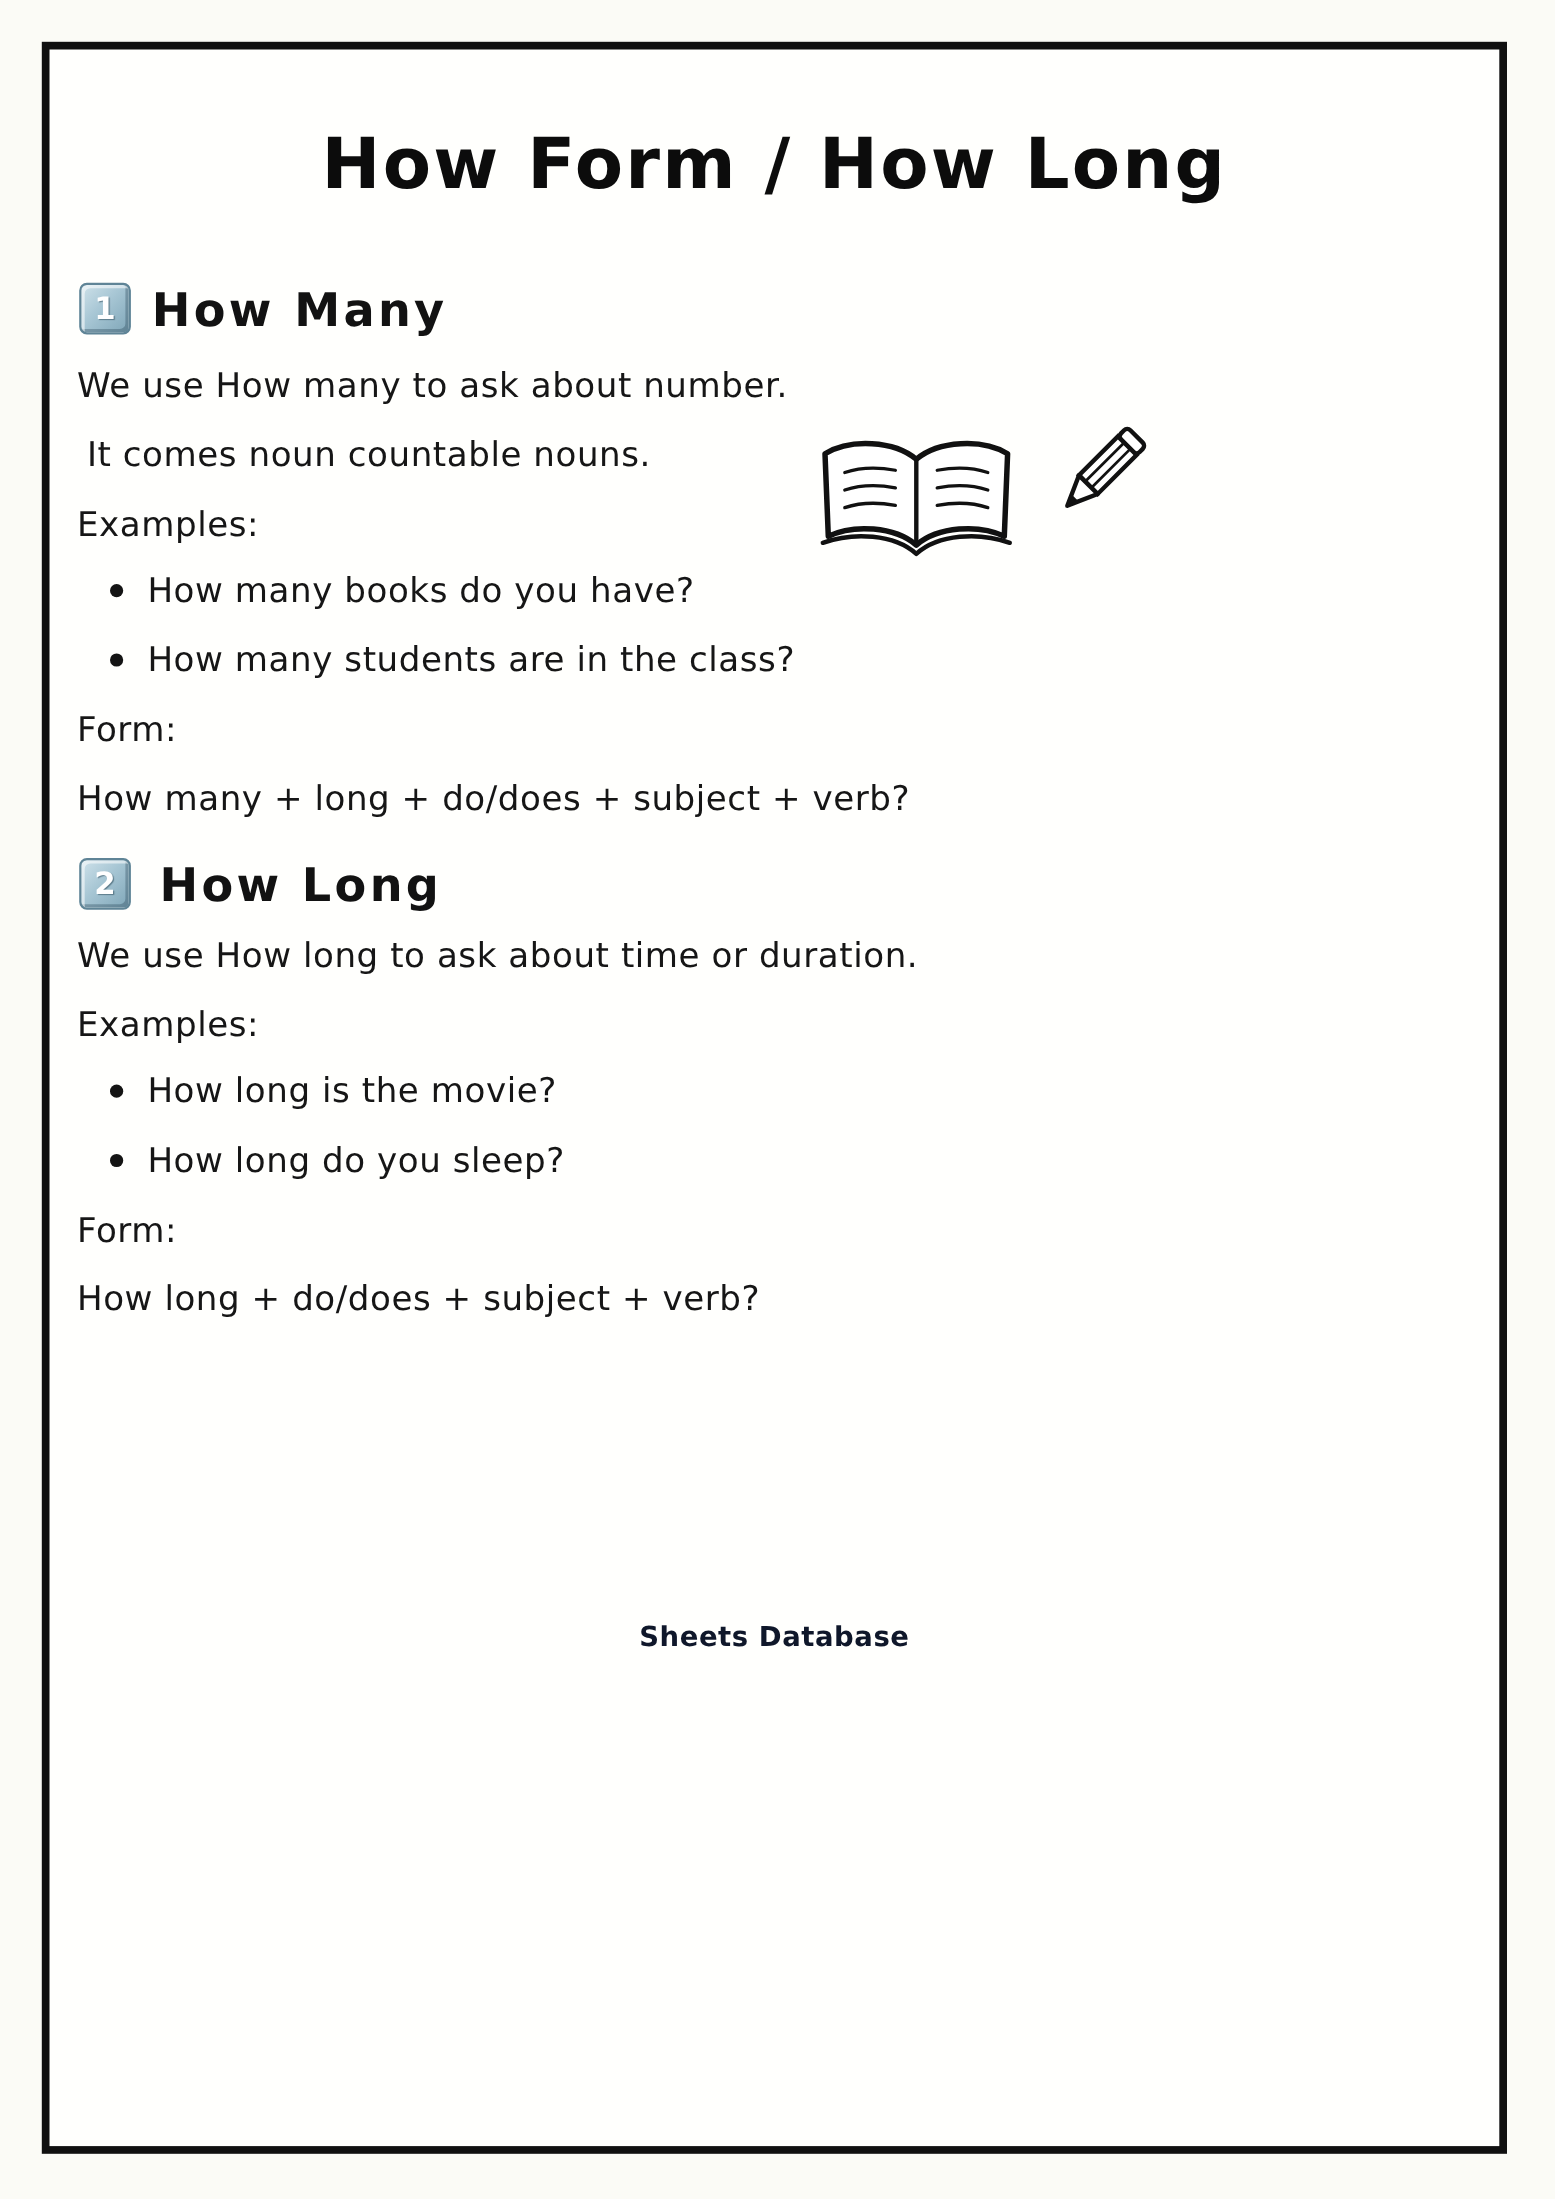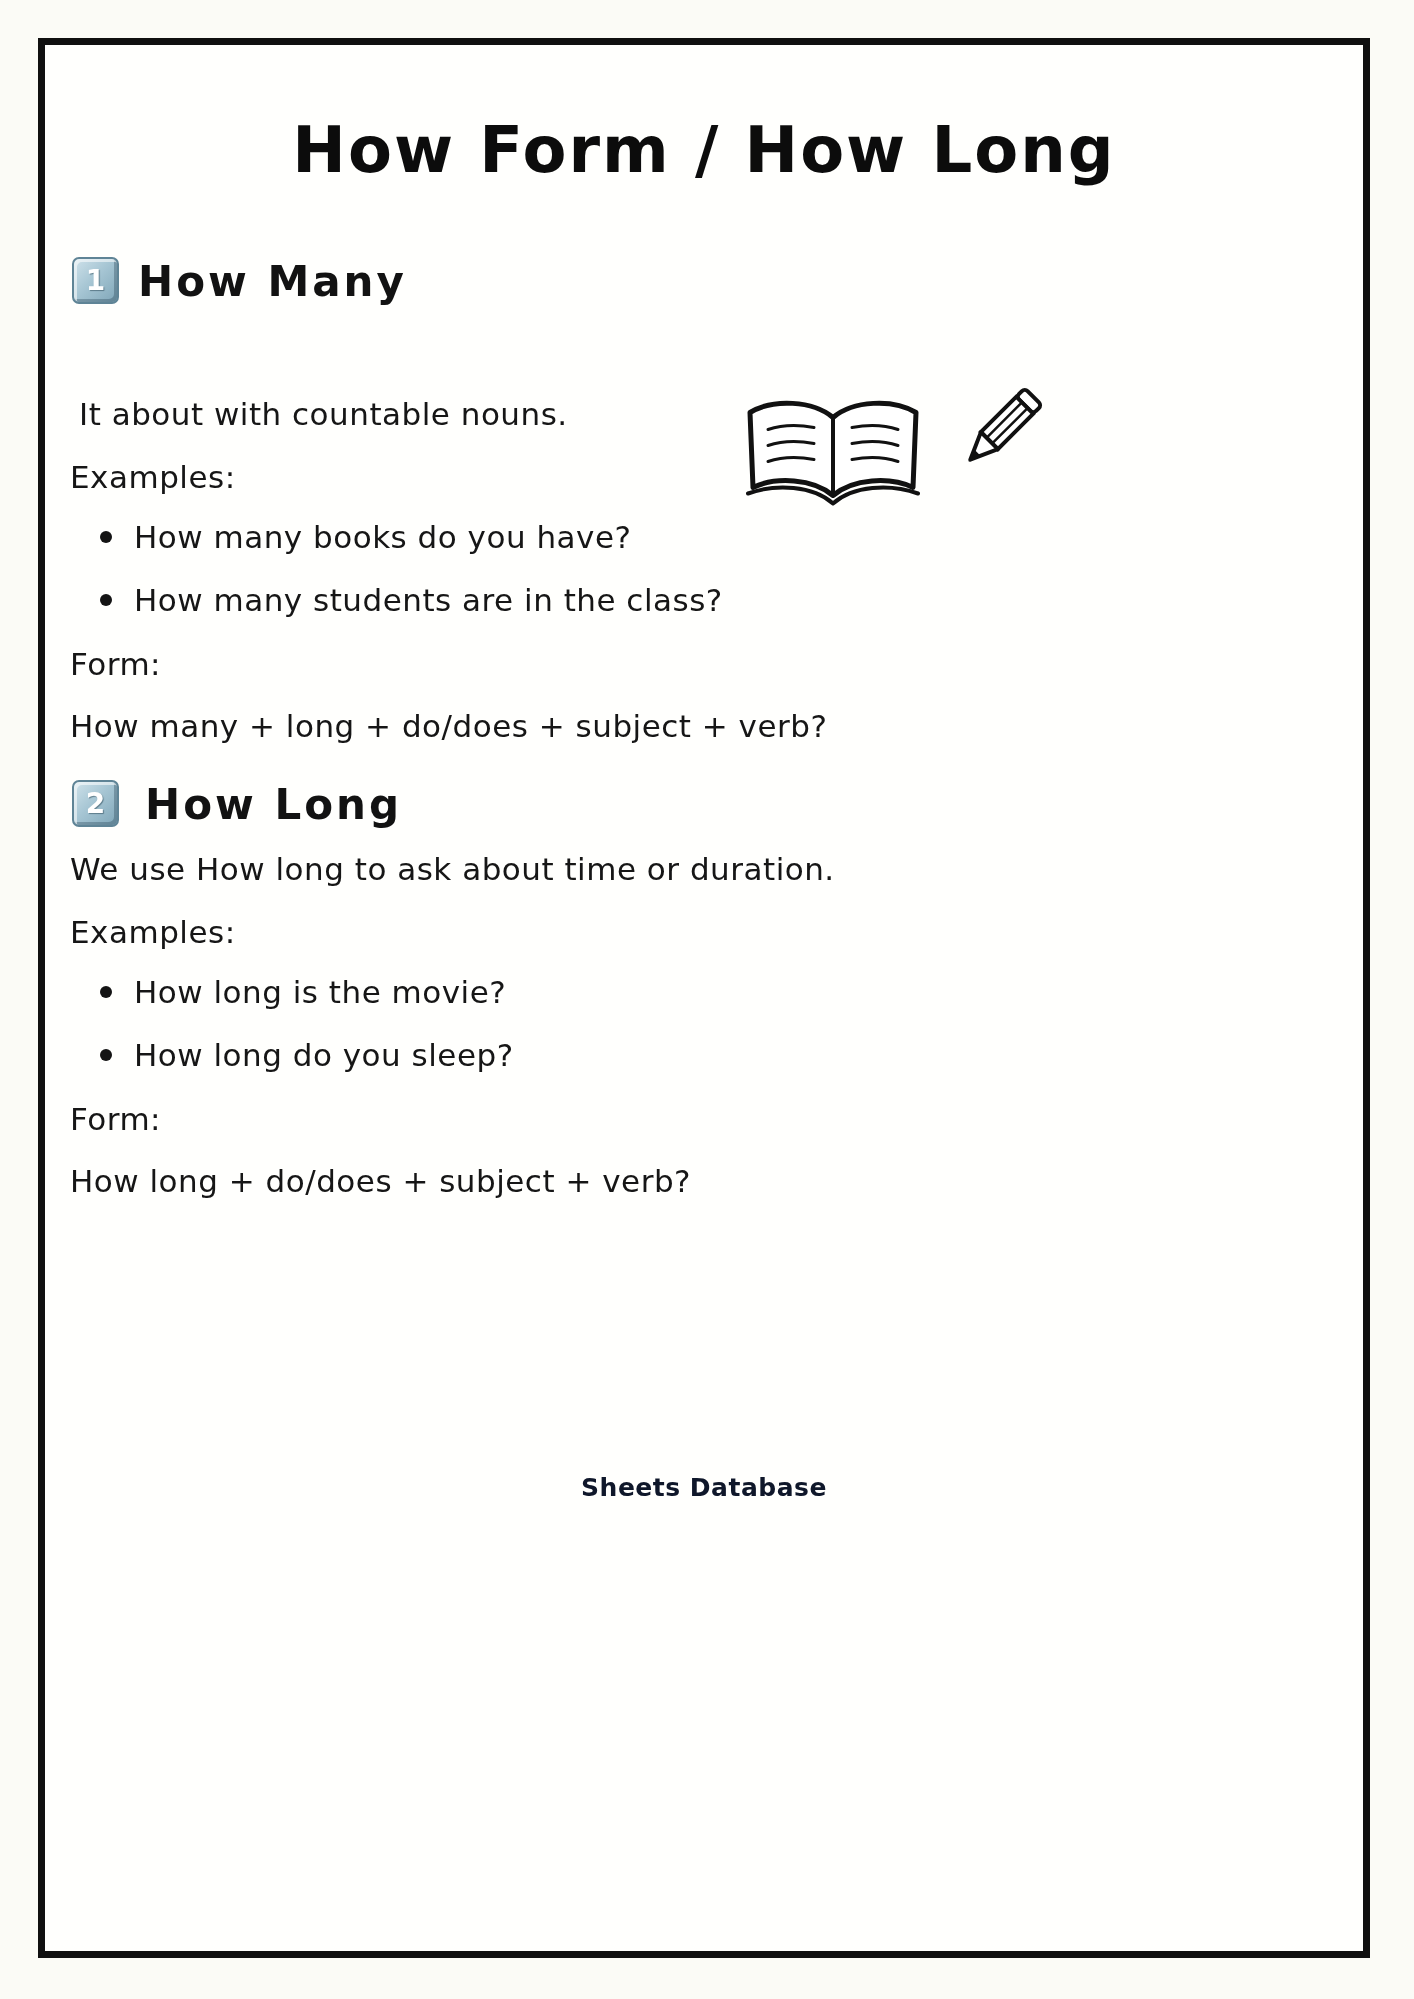--- a/index.html
+++ b/index.html
@@ -87,21 +87,22 @@
 
 <div class="frame">
 
   <h1 class="title">How Form / How Long</h1>
 
   <div class="badge" style="top:212px;">
     <span>1</span>
   </div>
   <h2 class="heading" style="top:212px;">How Many</h2>
 
-  <p class="line indent" style="top:351px;">It about with countable nouns.</p>
+  <p class="line" style="top:288px;">We use How many to ask about number.</p>
+  <p class="line indent" style="top:351px;">It comes noun countable nouns.</p>
   <p class="line" style="top:414px;">Examples:</p>
 
   <div class="bullet-row" style="top:474px;">
     <span class="dot"></span>
     <span class="bullet-text">How many books do you have?</span>
   </div>
   <div class="bullet-row" style="top:537px;">
     <span class="dot"></span>
     <span class="bullet-text">How many students are in the class?</span>
   </div>

